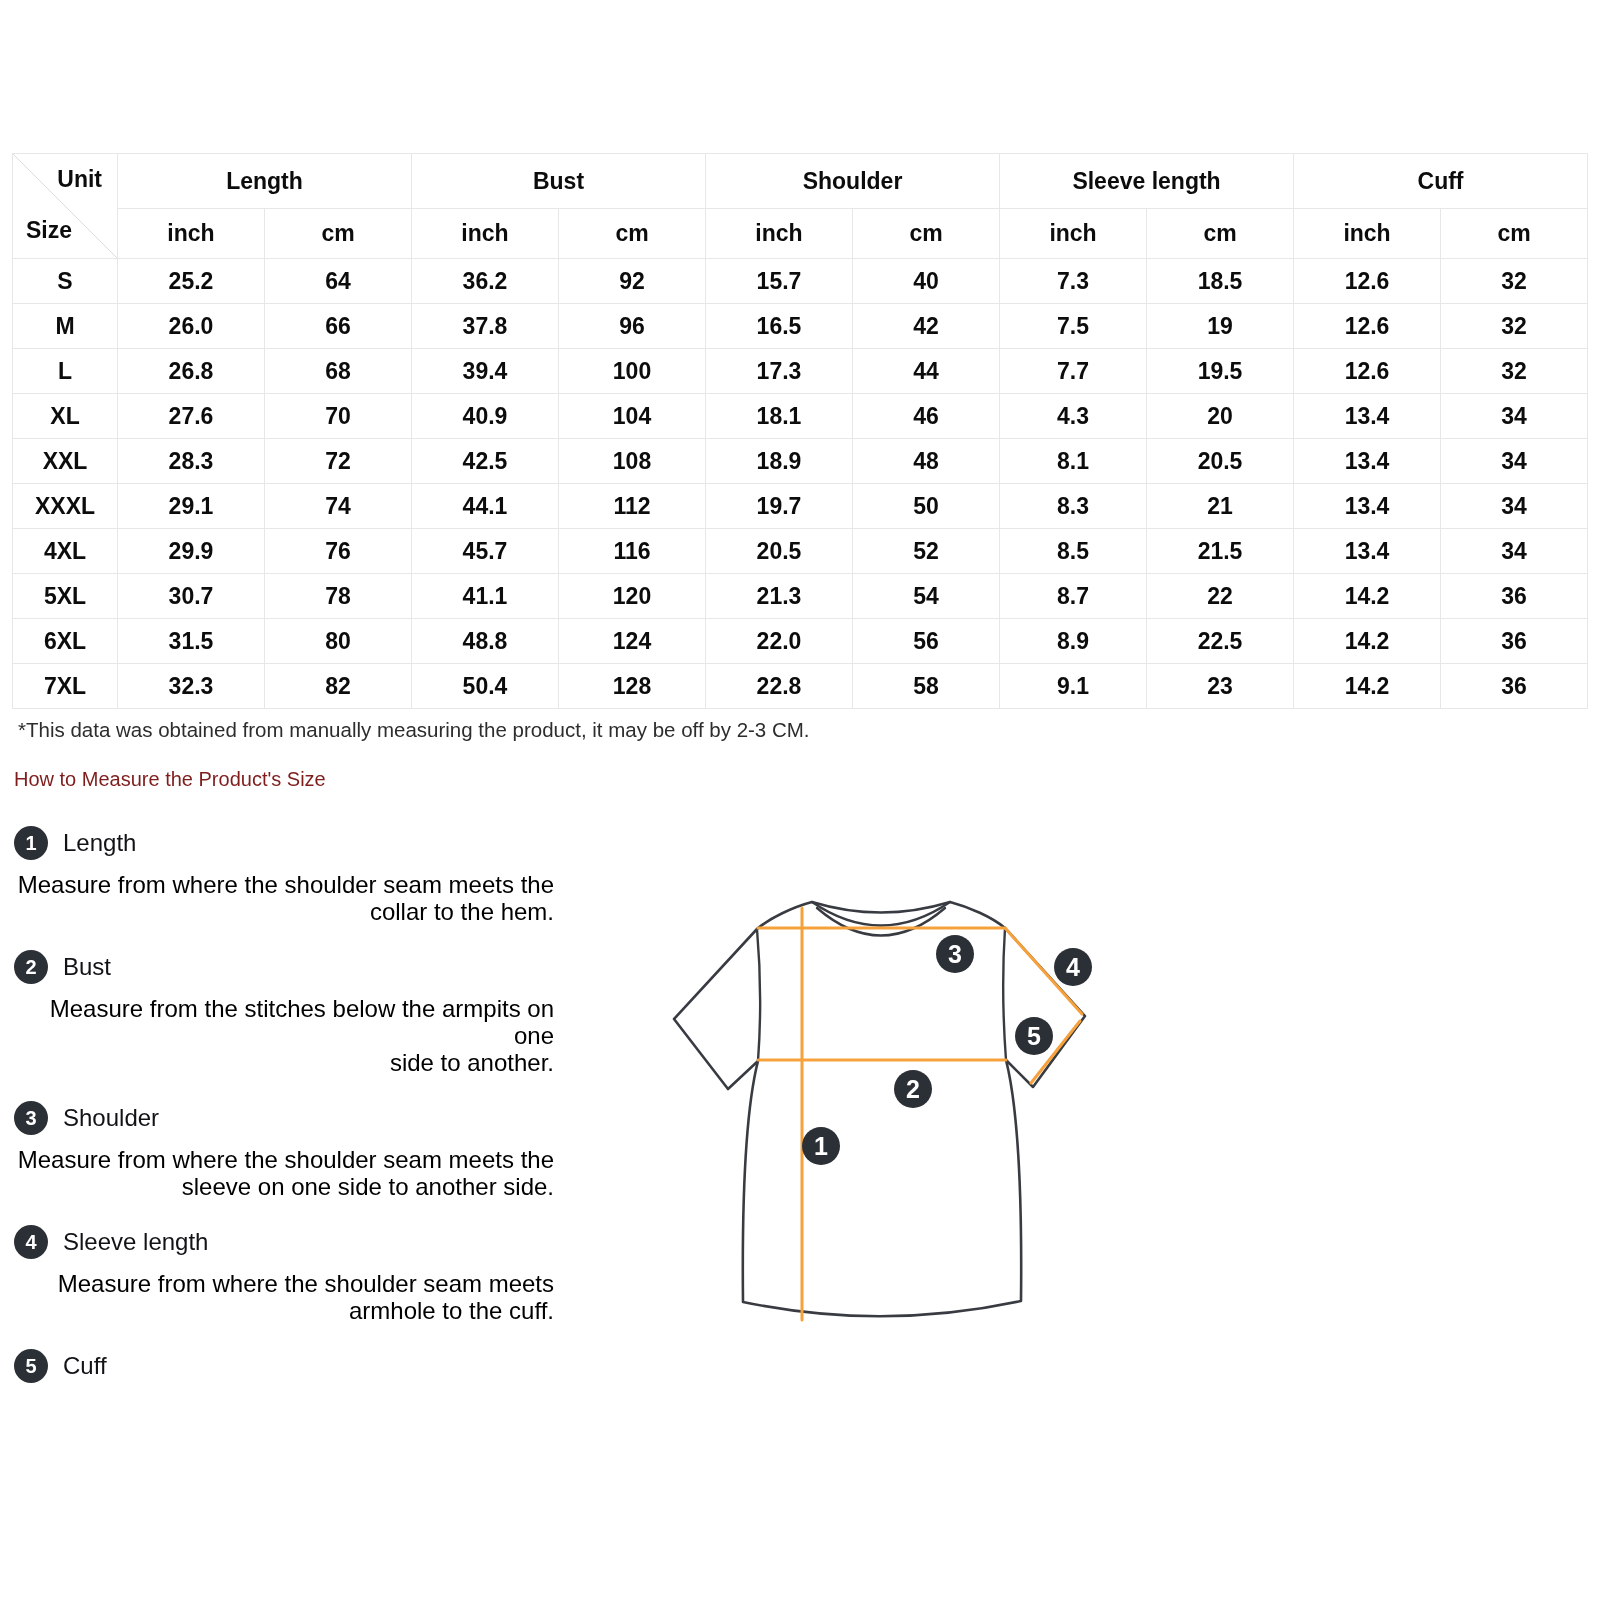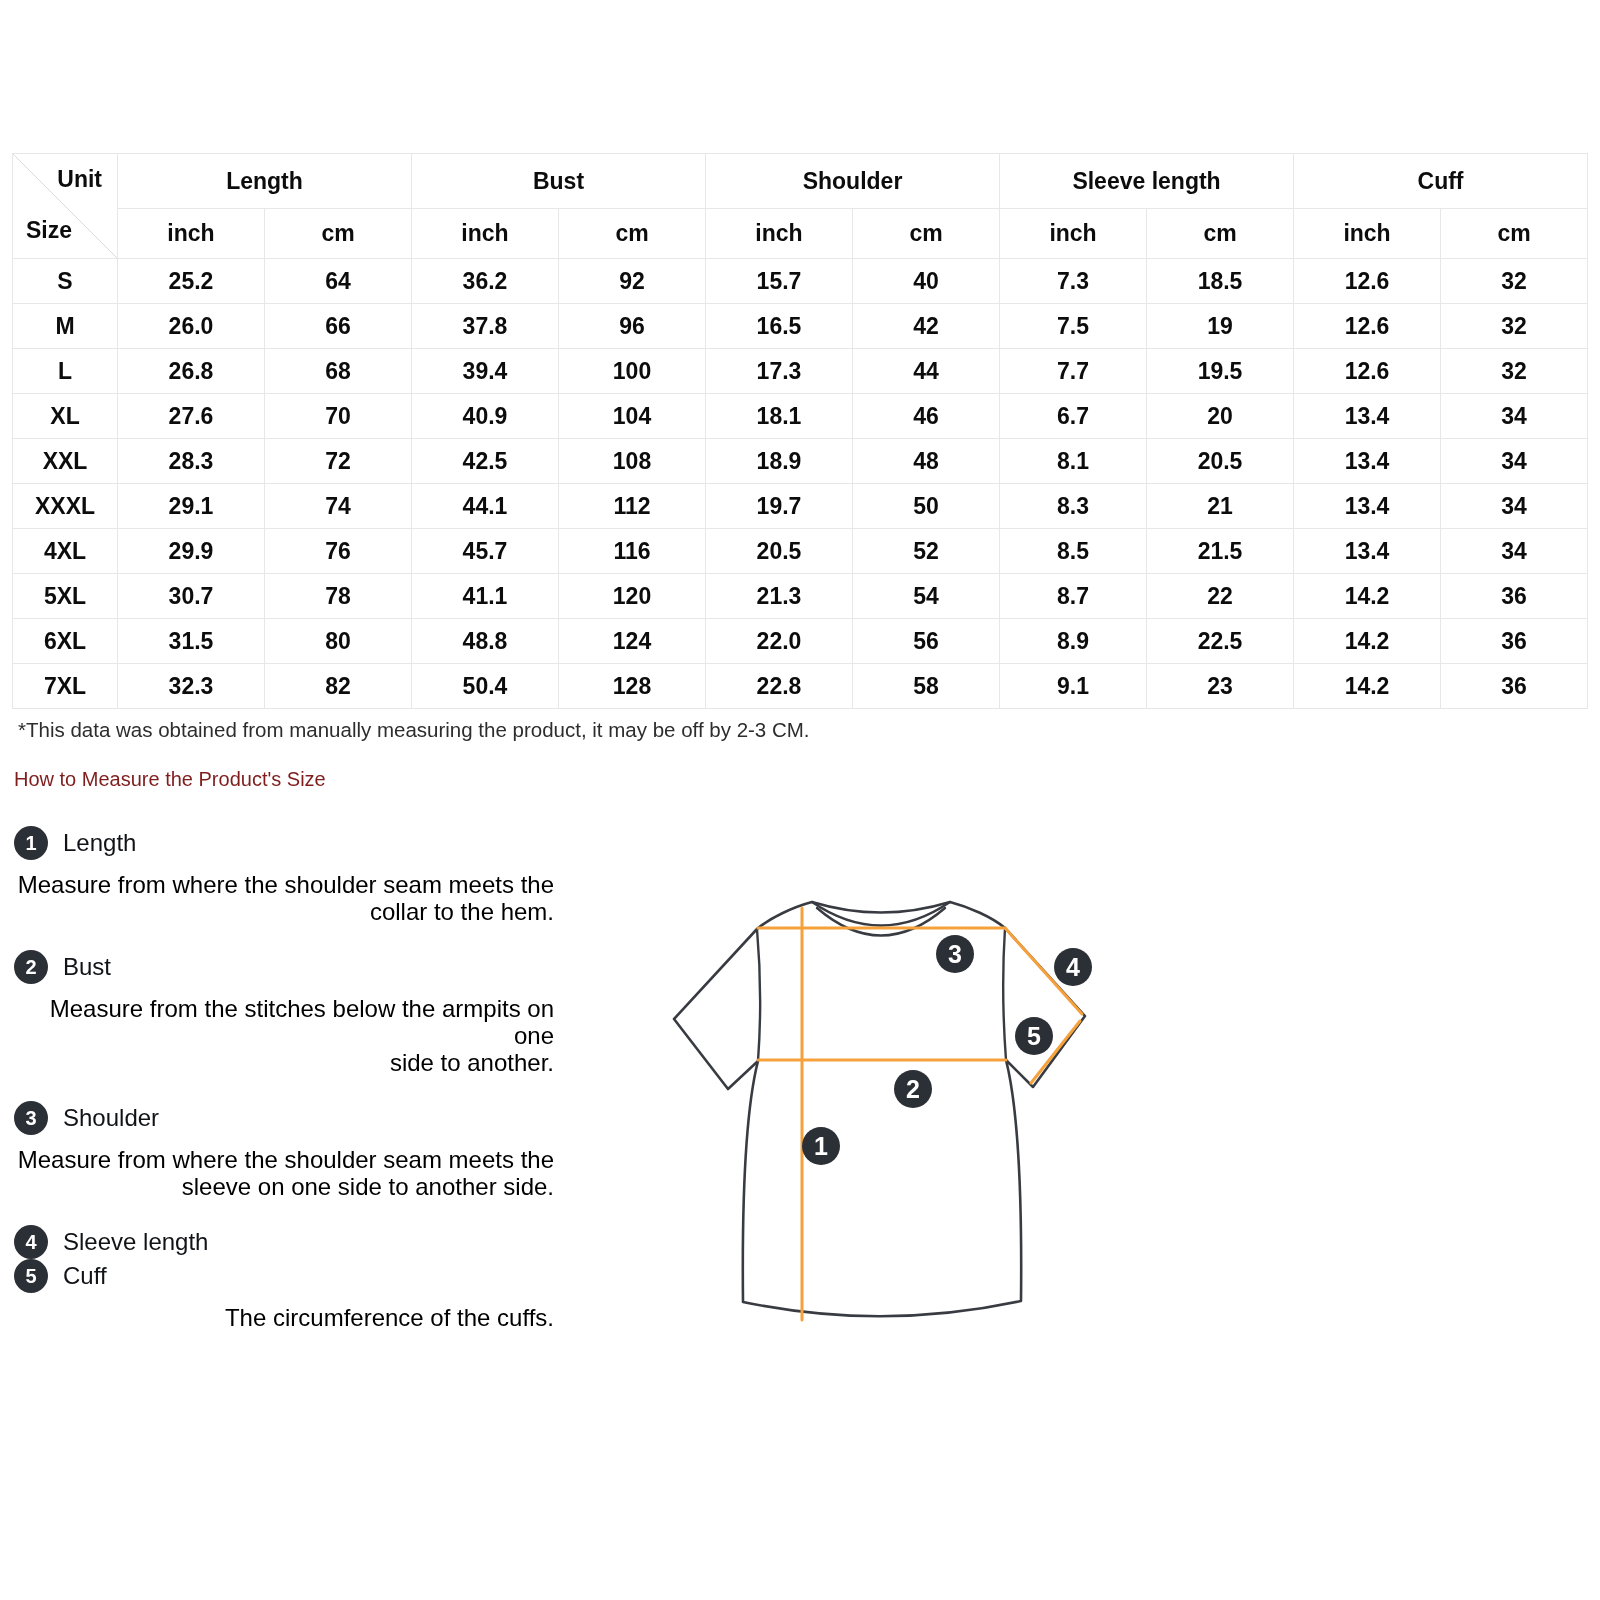--- a/index.html
+++ b/index.html
@@ -135,21 +135,21 @@
           <td>32</td>
         </tr>
         <tr>
           <td>XL</td>
           <td>27.6</td>
           <td>70</td>
           <td>40.9</td>
           <td>104</td>
           <td>18.1</td>
           <td>46</td>
-          <td>6.7</td>
+          <td>4.3</td>
           <td>20</td>
           <td>13.4</td>
           <td>34</td>
         </tr>
         <tr>
           <td>XXL</td>
           <td>28.3</td>
           <td>72</td>
           <td>42.5</td>
           <td>108</td>
@@ -255,27 +255,28 @@
         <span class="item-label">Shoulder</span>
       </div>
       <p class="item-desc">Measure from where the shoulder seam meets the
 sleeve on one side to another side.</p>
     </div>
     <div class="measure-item">
       <div class="item-head">
         <span class="badge">4</span>
         <span class="item-label">Sleeve length</span>
       </div>
+      <p class="item-desc">Measure from where the shoulder seam meets
+armhole to the cuff.</p>
     </div>
     <div class="measure-item">
       <div class="item-head">
         <span class="badge">5</span>
         <span class="item-label">Cuff</span>
       </div>
-      <p class="item-desc">The circumference of the cuffs.</p>
     </div>
   </div>
 
   <svg class="diagram" width="500" height="500" viewBox="0 0 500 500">
 
     <path class="outline" d="M192,52 Q261,73 330,52
          C349,57 372,67 385,78
          L465,166 L413,237 L386,210
          C399,262 402,360 401,451
          Q262,481 123,452

